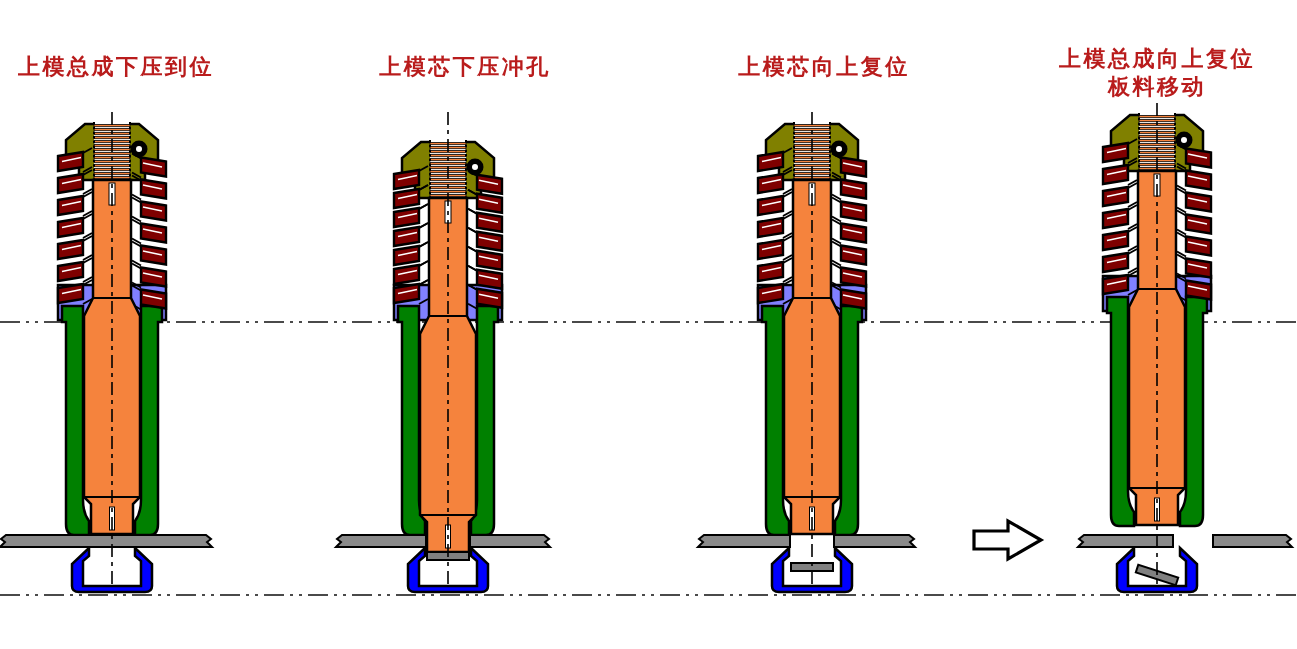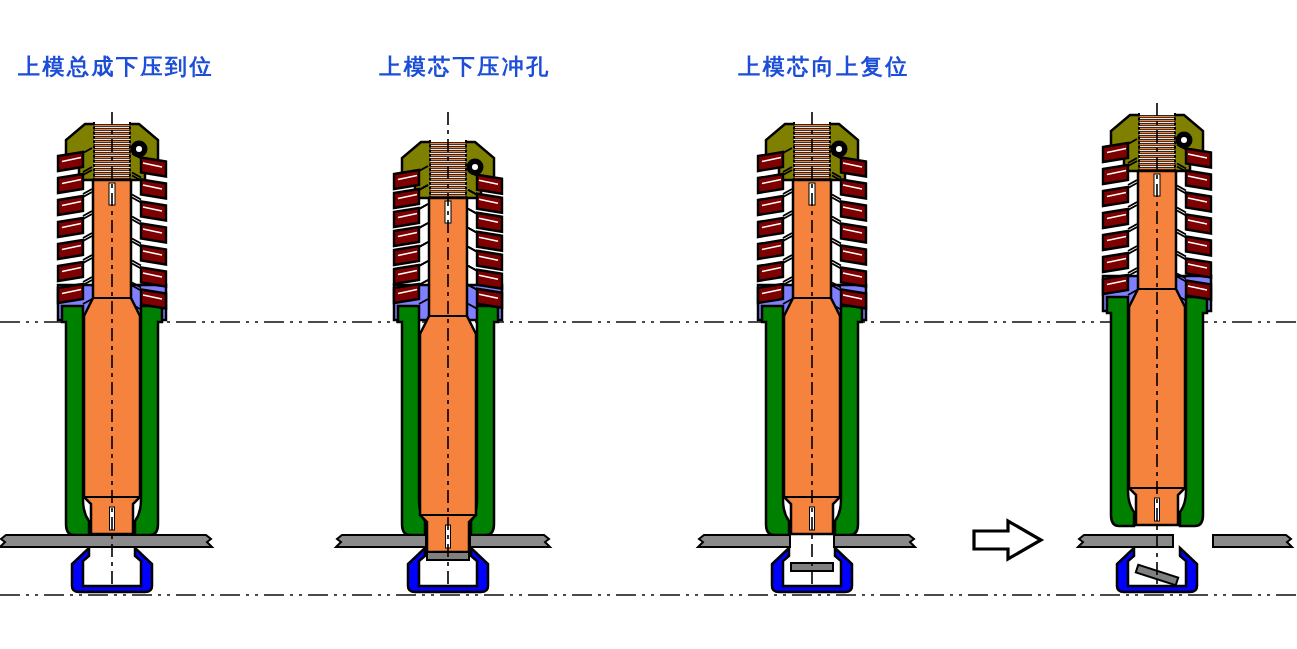--- a/index.html
+++ b/index.html
@@ -3,21 +3,21 @@
 <meta charset="utf-8">
 <style>
   html,body{margin:0;padding:0;background:#fff;}
   #canvas{
     position:relative;width:1297px;height:649px;background:#ffffff;overflow:hidden;
     font-family:"Liberation Serif","DejaVu Serif",serif;
   }
   #diagram-svg{position:absolute;left:0;top:0;}
   .stage-label{
     position:absolute;top:52px;transform:translateX(-50%);
-    font-weight:bold;font-size:22px;letter-spacing:2.5px;white-space:nowrap;color:#1d4ed8;
+    font-weight:bold;font-size:22px;letter-spacing:2.5px;white-space:nowrap;color:#b91c1c;
   }
   .stage-label.two-line{top:45px;text-align:center;line-height:28px;}
 </style>
 </head>
 <body>
 
 <div id="canvas">
   <svg id="diagram-svg" width="1297" height="649" viewBox="0 0 1297 649">
       <line x1="0" y1="322" x2="1297" y2="322" stroke="#4a4a4a" stroke-width="1.8" stroke-dasharray="20 6 3 6 3 6"></line>
       <line x1="0" y1="595" x2="1297" y2="595" stroke="#4a4a4a" stroke-width="1.8" stroke-dasharray="20 6 3 6 3 6"></line>
@@ -390,13 +390,17 @@
         <path d="M -73 535 L 16 535 L 16 547 L -79 547 L -74 542 L -78 539 Z" fill="#8a8a8a" stroke="#000000" stroke-width="2"></path>
         <path d="M 56 535 L 129 535 L 134 539 L 130 542 L 135 547 L 56 547 Z" fill="#8a8a8a" stroke="#000000" stroke-width="2"></path>
         <line x1="0" y1="103" x2="0" y2="588" stroke="#000" stroke-width="1.6" stroke-dasharray="13 5 4 5"></line>
       </g>
       <polygon points="974,531 1008,531 1008,521 1041,540 1008,559 1008,549 974,549" fill="#fff" stroke="#000000" stroke-width="3.2" stroke-linejoin="miter"></polygon>
     </svg>
 
   <div class="stage-label" style="left: 116px;">上模总成下压到位</div>
   <div class="stage-label" style="left: 450px; margin-left: 15px;">上模芯下压冲孔</div>
   <div class="stage-label" style="left: 824px;">上模芯向上复位</div>
+  <div class="stage-label two-line" style="left: 1157px;">
+    <div>上模总成向上复位</div>
+    <div>板料移动</div>
+  </div>
 </div>
 
 </body></html>

